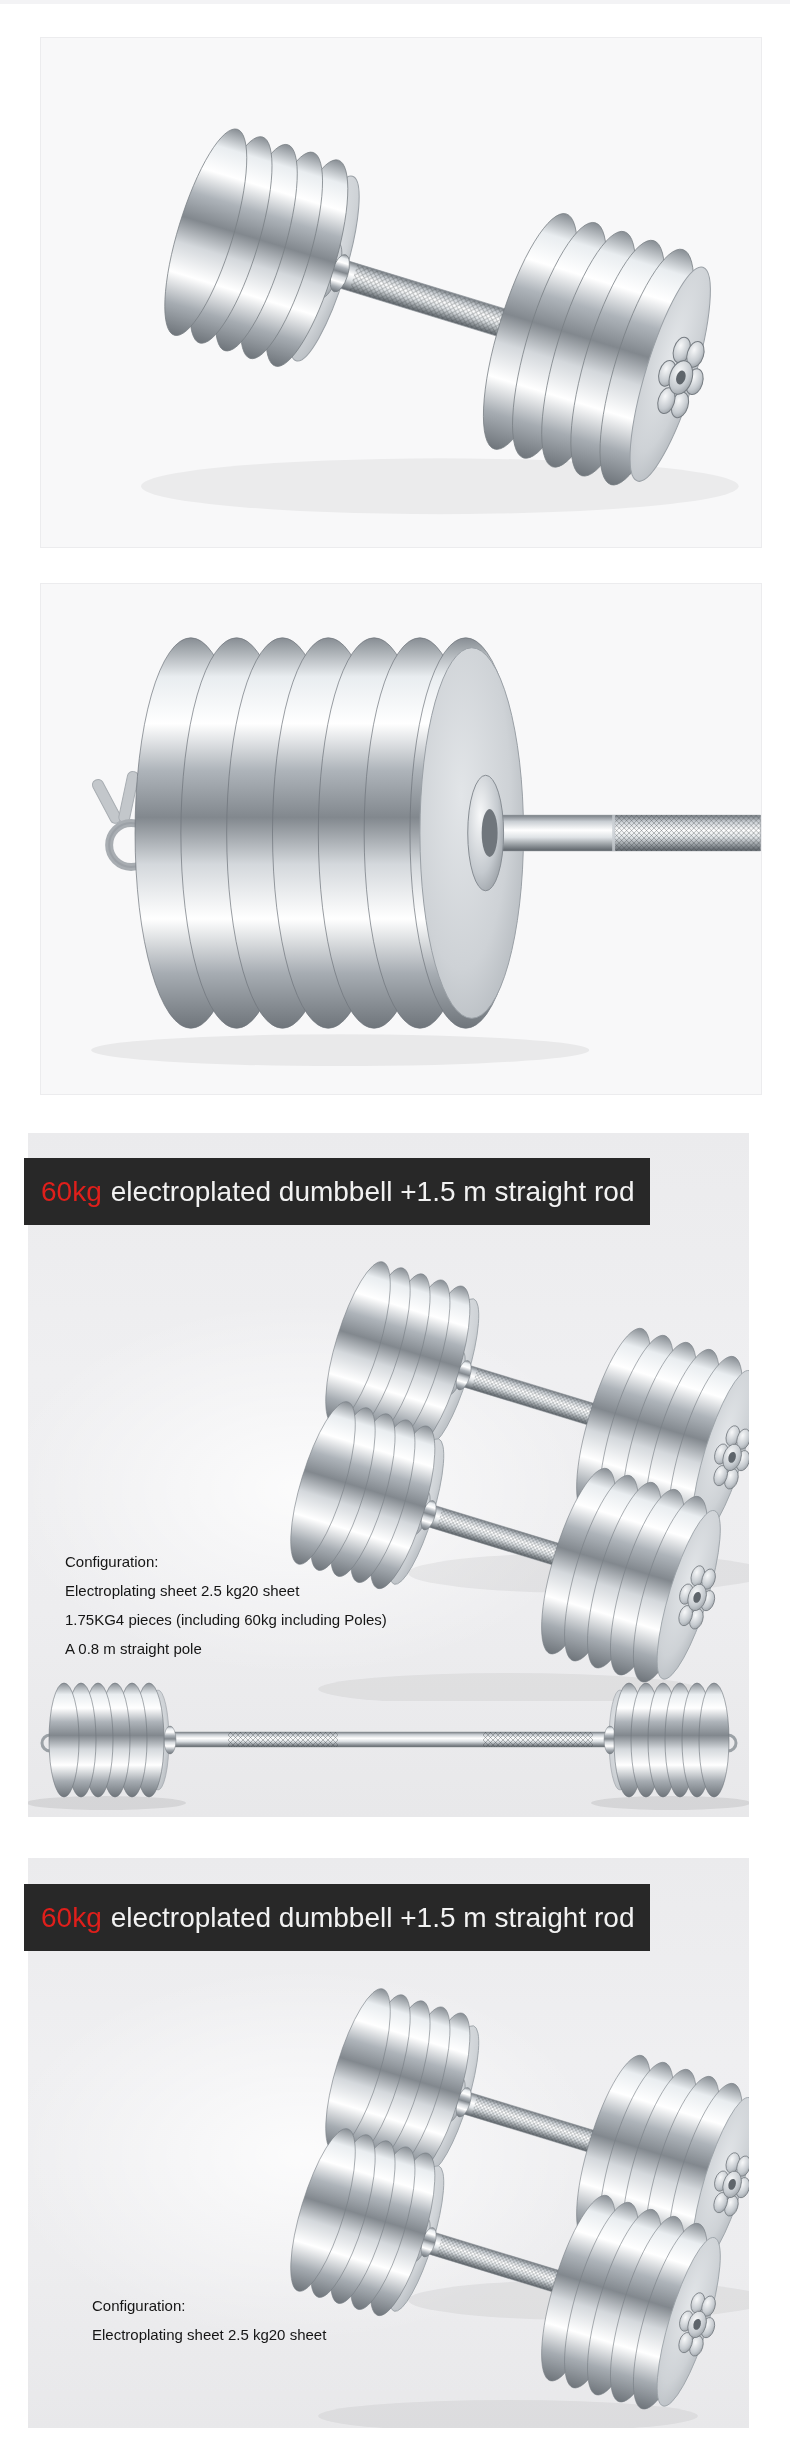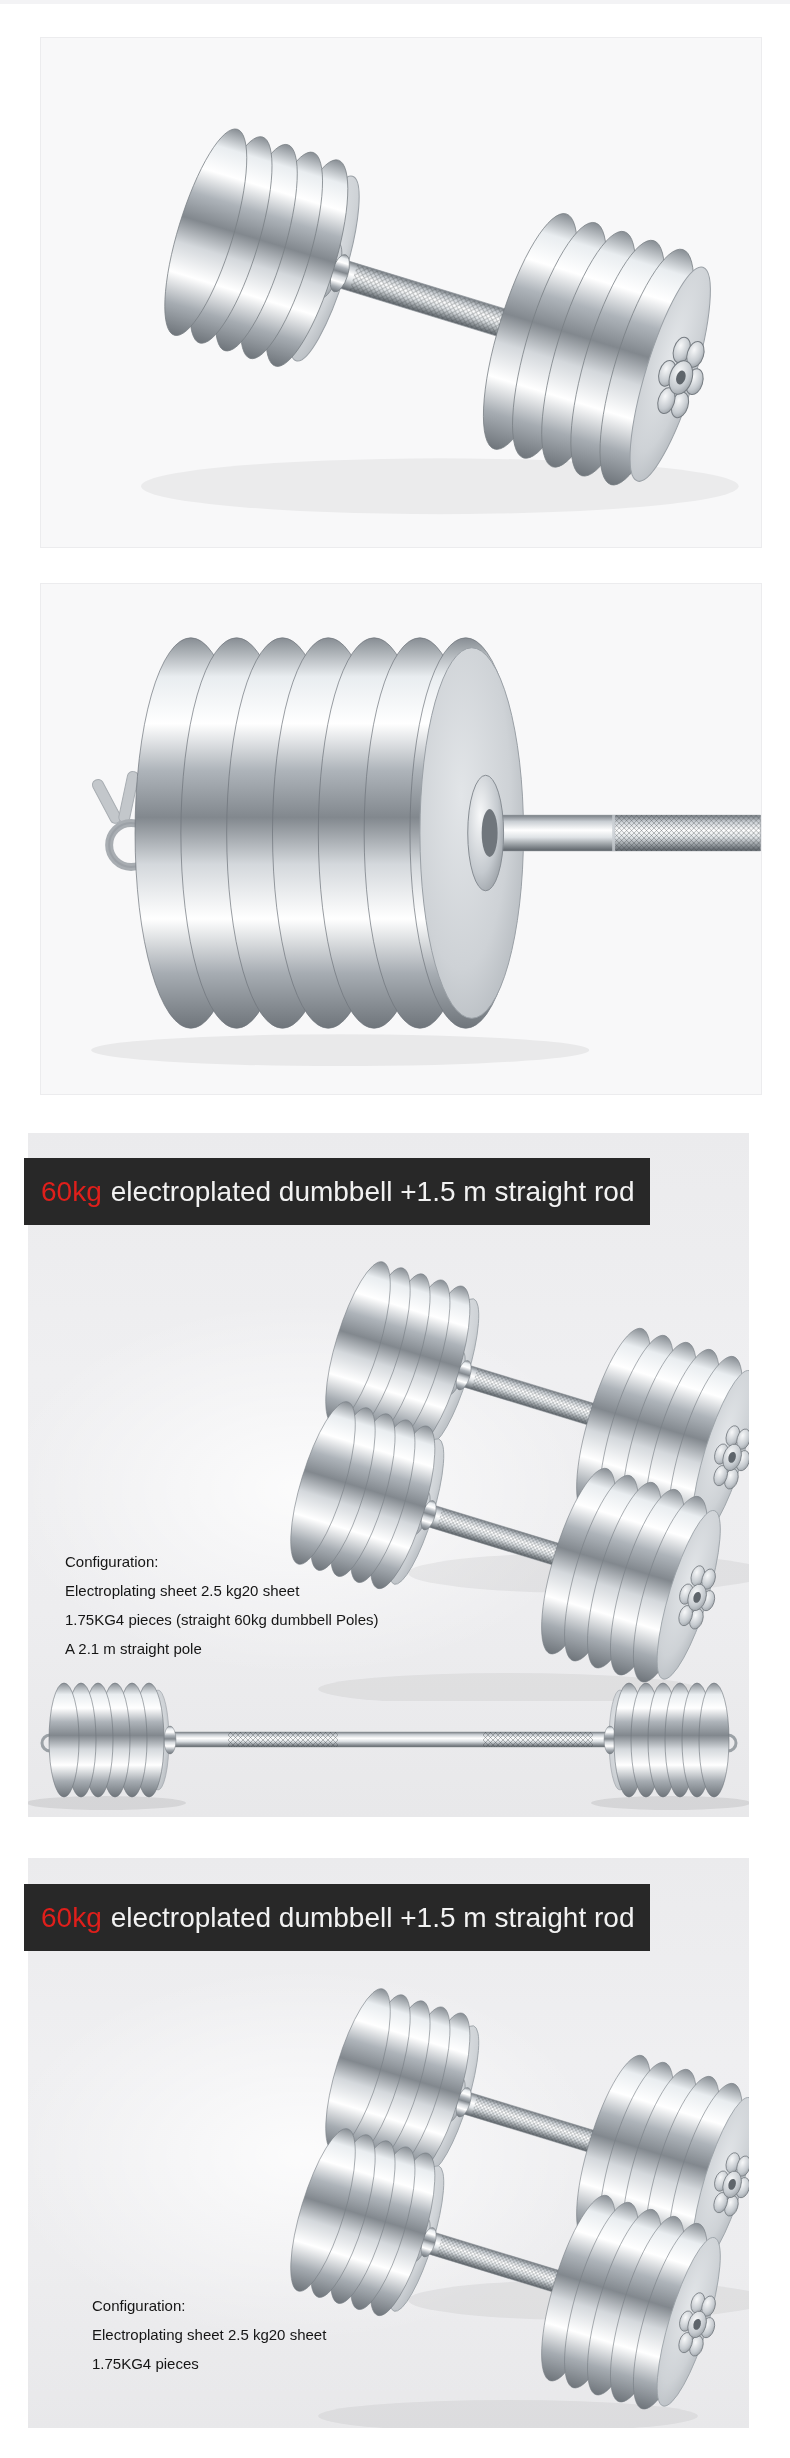--- a/index.html
+++ b/index.html
@@ -159,22 +159,22 @@
         <ellipse cx="560" cy="342" rx="180" ry="20" fill="#000" opacity=".05"></ellipse>
         <ellipse cx="480" cy="458" rx="190" ry="16" fill="#000" opacity=".05"></ellipse>
         <use href="#ddb" xlink:href="#ddb" transform="translate(330,112) rotate(17) scale(0.8)"></use>
         <use href="#ddb" xlink:href="#ddb" transform="translate(295,252) rotate(17) scale(0.8)"></use>
       </svg>
     </div>
 
     <div class="config config1">
       <div>Configuration:</div>
       <div>Electroplating sheet 2.5 kg20 sheet</div>
-      <div>1.75KG4 pieces (straight 60kg dumbbell Poles)</div>
-      <div>A 2.1 m straight pole</div>
+      <div>1.75KG4 pieces (including 60kg including Poles)</div>
+      <div>A 0.8 m straight pole</div>
     </div>
 
     <div class="art art-barbell">
       <svg viewBox="0 0 721 140" role="img" aria-label="1.5 m straight bar with chrome plates">
         <ellipse cx="78" cy="128" rx="80" ry="7" fill="#000" opacity=".08"></ellipse>
         <ellipse cx="643" cy="128" rx="80" ry="7" fill="#000" opacity=".08"></ellipse>
         <g stroke="#9ba1a6" fill="none">
           <circle cx="22" cy="68" r="8" stroke-width="3"></circle>
             <circle cx="700" cy="68" r="8" stroke-width="3"></circle>
         </g>
@@ -217,16 +217,15 @@
         <ellipse cx="560" cy="342" rx="180" ry="20" fill="#000" opacity=".05"></ellipse>
         <ellipse cx="480" cy="458" rx="190" ry="16" fill="#000" opacity=".05"></ellipse>
         <use href="#ddb" xlink:href="#ddb" transform="translate(330,112) rotate(17) scale(0.8)"></use>
         <use href="#ddb" xlink:href="#ddb" transform="translate(295,252) rotate(17) scale(0.8)"></use>
       </svg>
     </div>
 
     <div class="config config2">
       <div>Configuration:</div>
       <div>Electroplating sheet 2.5 kg20 sheet</div>
-      <div>1.75KG4 pieces</div>
     </div>
   </section>
 </div>
 
 </body></html>

